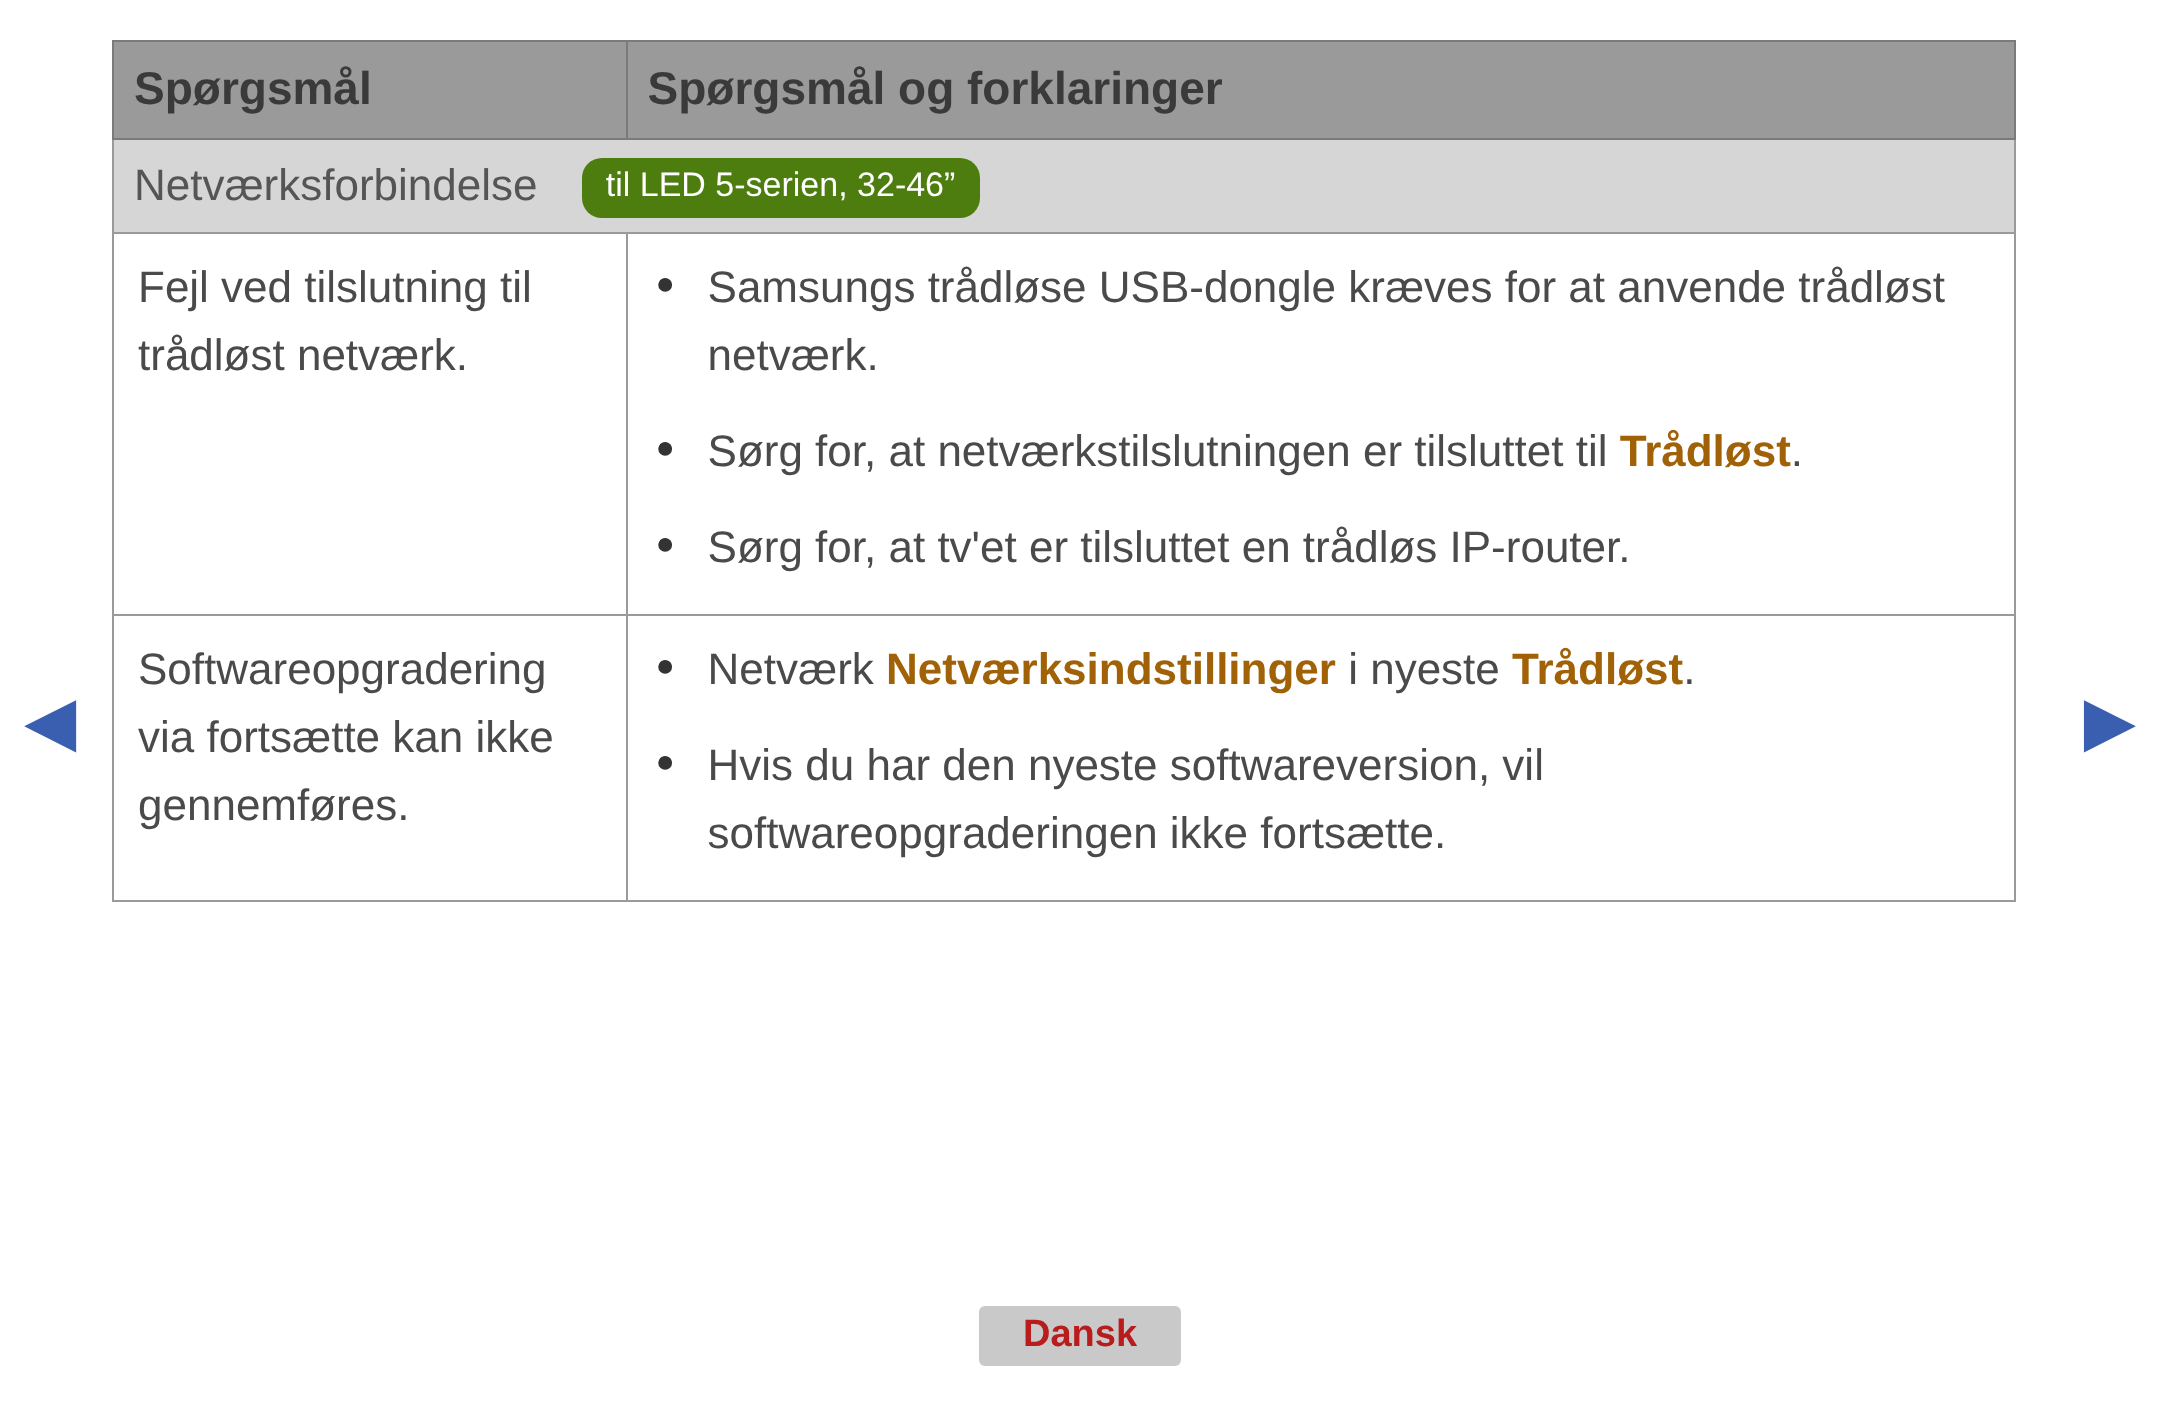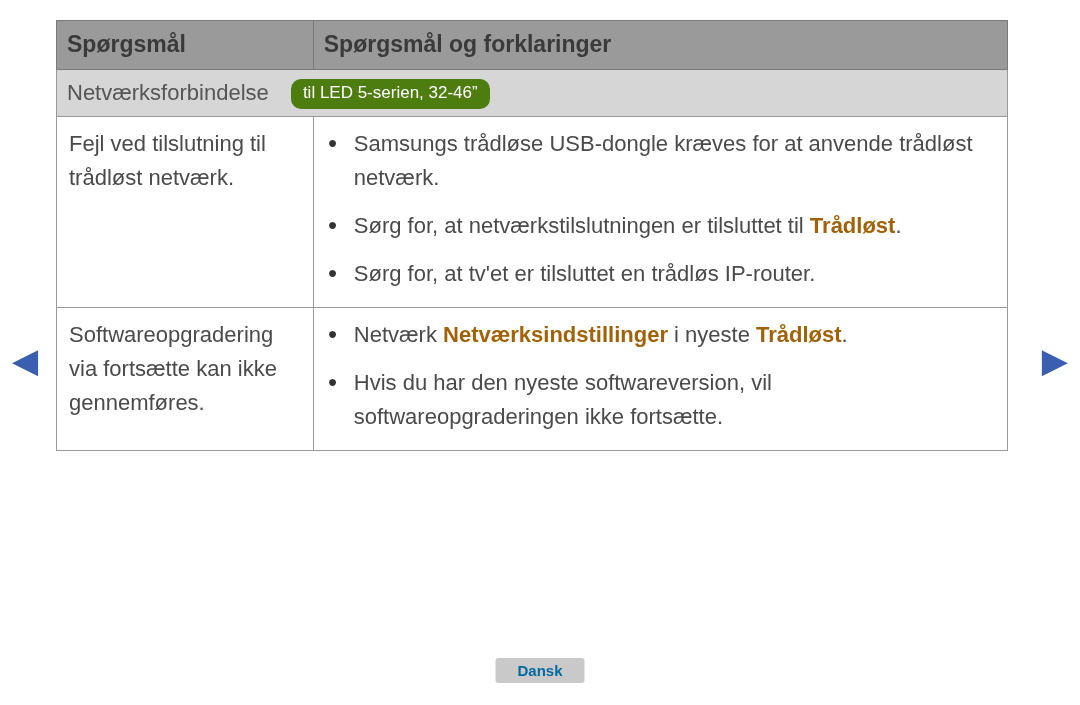--- a/index.html
+++ b/index.html
@@ -87,23 +87,23 @@
     user-select: none;
   }
   .nav-left { left: 12px; }
   .nav-right { right: 12px; }
   .lang-badge {
     position: absolute;
     bottom: 22px;
     left: 50%;
     transform: translateX(-50%);
     background: #c9c9c9;
-    color: #0369a1;
+    color: #b91c1c;
     font-weight: bold;
-    font-size: 15px;
+    font-size: 19px;
     padding: 4px 22px;
     border-radius: 3px;
   }
 </style>
 </head>
 <body>
 
 <div class="page">
   <table class="main">
     <tbody>

